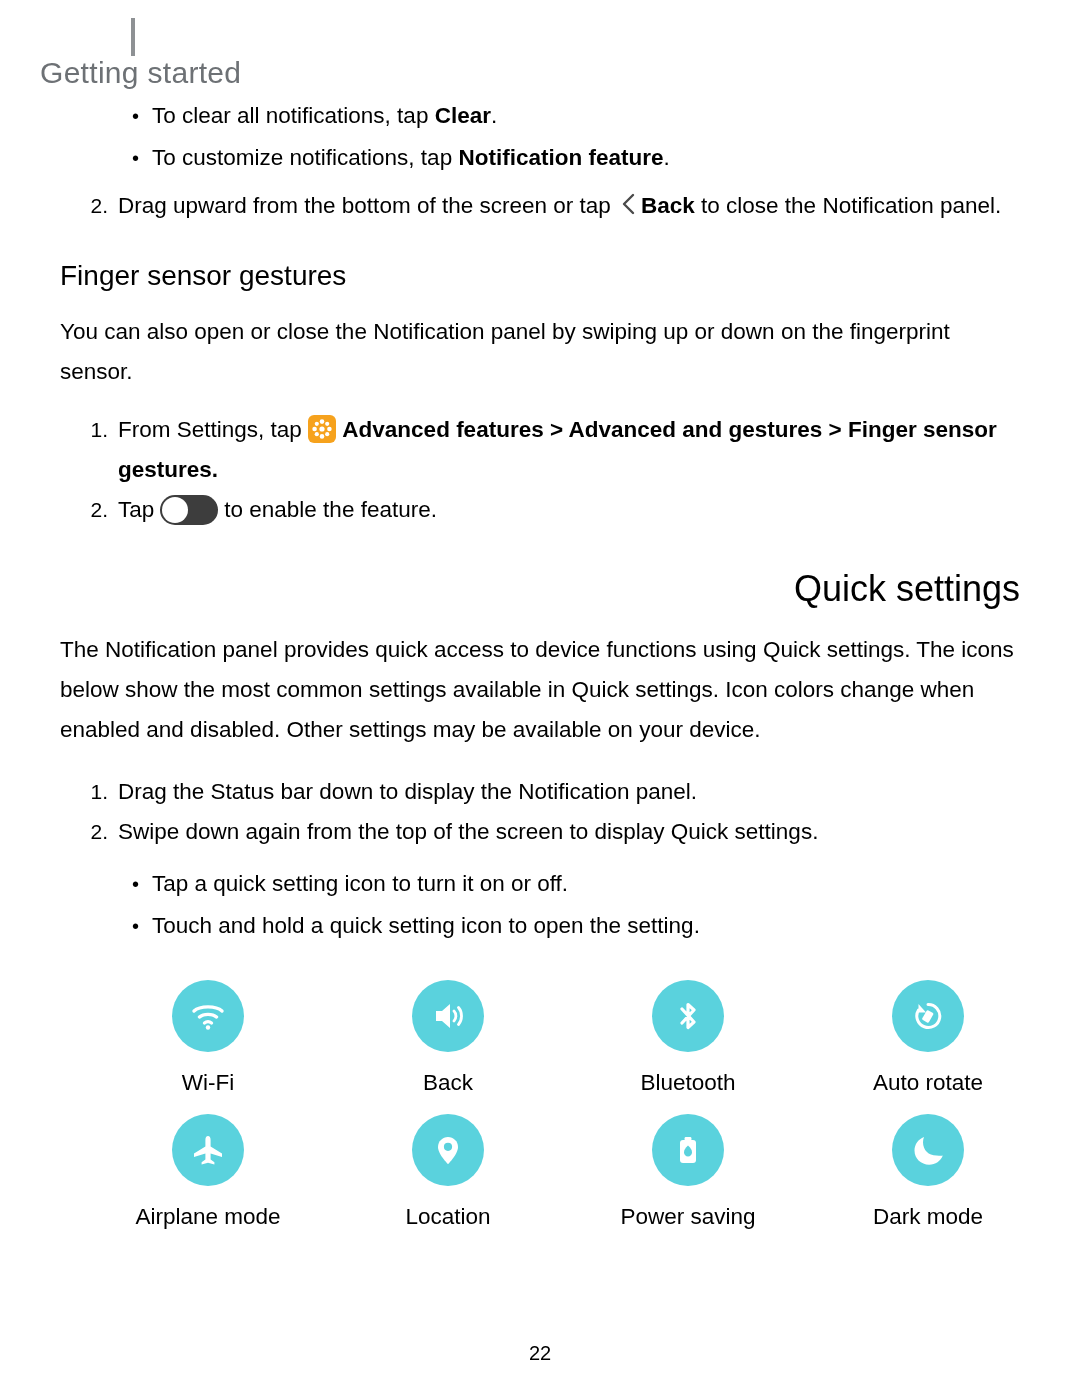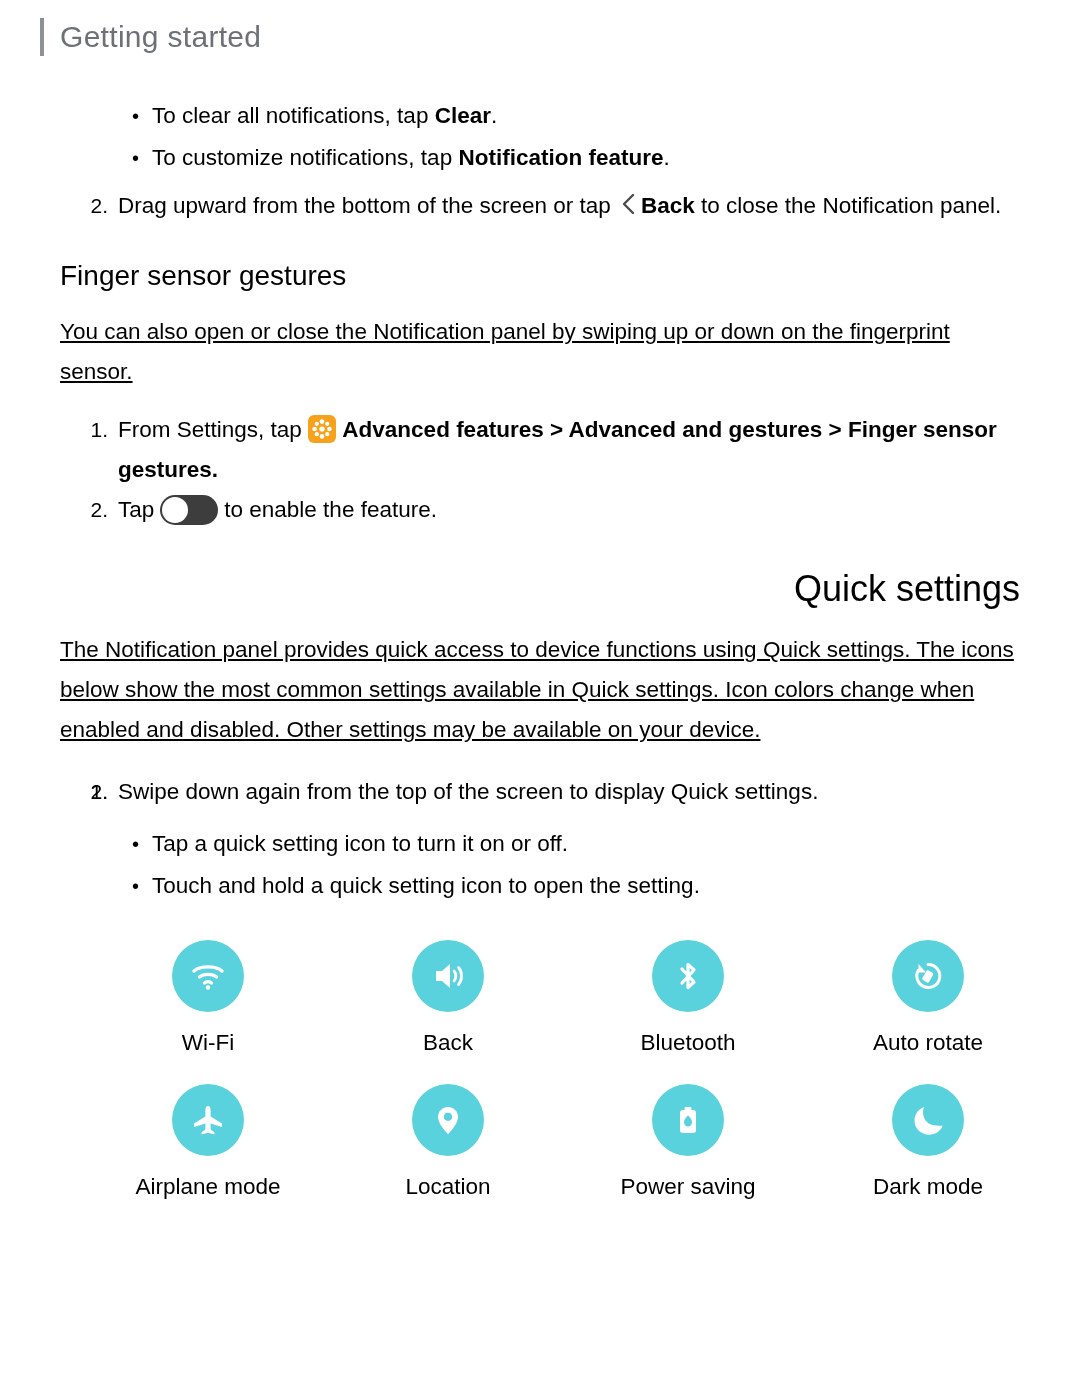--- a/index.html
+++ b/index.html
@@ -22,20 +22,21 @@
     box-sizing: border-box;
   }
 
   
   .header {
     position: absolute;
     top: 18px;
     left: 40px;
     display: flex;
     align-items: center;
+    flex-direction: column;
   }
   .header-rule {
     width: 4px;
     height: 38px;
     background: #8e9194;
     margin-right: 16px;
   }
   .header-title {
     font-size: 30px;
     color: #6d7175;
@@ -104,21 +105,20 @@
   h1.main {
     font-size: 36px;
     font-weight: normal;
     margin: 38px 0 20px 0;
     text-align: right;
   }
   p.body {
     font-size: 22.5px;
     line-height: 40px;
     margin: 0 0 6px 0;
-    text-decoration: underline;
   }
   .settings-badge {
     width: 28px;
     height: 28px;
     border-radius: 6px;
     background: #f6a21d;
     position: relative;
     display: inline-block;
     vertical-align: -6px;
   }
@@ -151,21 +151,21 @@
     height: 26px;
     border-radius: 50%;
     background: #ffffff;
   }
 
   
   .qs-grid {
     margin-top: 34px;
     display: grid;
     grid-template-columns: repeat(4, 1fr);
-    row-gap: 26px;
+    row-gap: 16px;
     width: 960px;
     margin-left: 28px;
   }
   .qs-cell {
     display: flex;
     flex-direction: column;
     align-items: center;
   }
   .qs-icon {
     width: 72px;
@@ -248,20 +248,21 @@
         <span>Tap</span><span class="toggle"></span><span>to enable the feature.</span>
       </li>
     </ol>
 
     <h1 class="main">Quick settings</h1>
     <p class="body">The Notification panel provides quick access to device functions using Quick settings. The icons below show the most common settings available in Quick settings. Icon colors change when enabled and disabled. Other settings may be available on your device.</p>
 
     <ol class="numlist" style="margin-top:22px;">
       <li>
         <span class="num">1.</span>
+        <span>Drag the Status bar down to display the Notification panel.</span>
       </li>
       <li>
         <span class="num">2.</span>
         <span>Swipe down again from the top of the screen to display Quick settings.</span>
       </li>
     </ol>
 
     <ul class="bullets indent" style="margin-top:12px;">
       <li><span>Tap a quick setting icon to turn it on or off.</span></li>
       <li><span>Touch and hold a quick setting icon to open the setting.</span></li>
@@ -351,13 +352,14 @@
           <svg width="44" height="44" viewBox="0 0 44 44">
             <path d="M30.5 27.5 C22.5 27.5 17 22 17 14.2 C17 12.2 17.4 10.6 18 9 C12.4 11.1 8.5 16.4 8.5 22.6 C8.5 30.7 15.1 36.8 23.2 36.8 C29.4 36.8 34.7 33.1 36.8 27.6 C35 28.1 32.9 27.5 30.5 27.5 Z" fill="#ffffff"></path>
           </svg>
         </div>
         <div class="qs-label">Dark mode</div>
       </div>
 
     </div>
   </div>
 
+  <div class="page-number">22</div>
 </div>
 
 </body></html>

